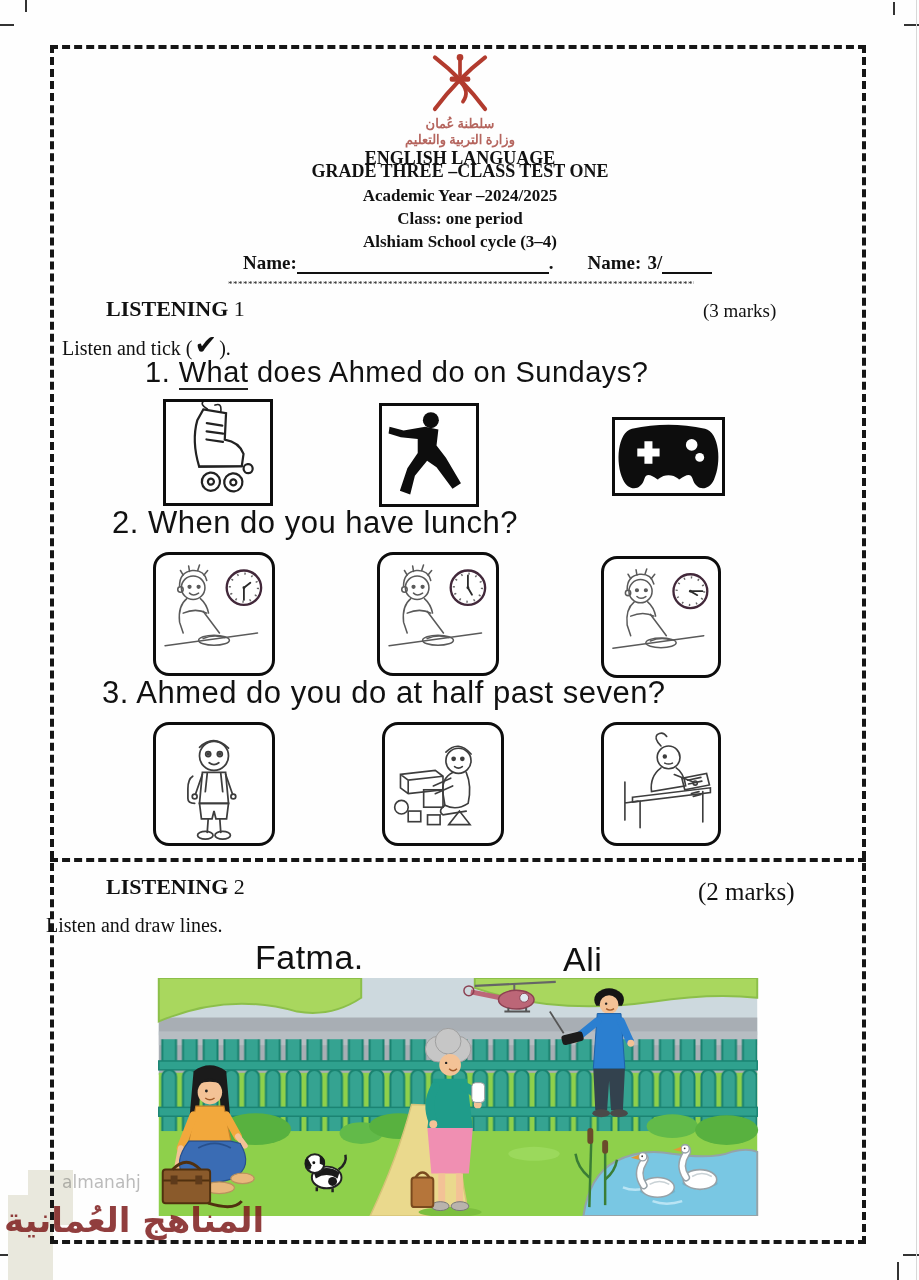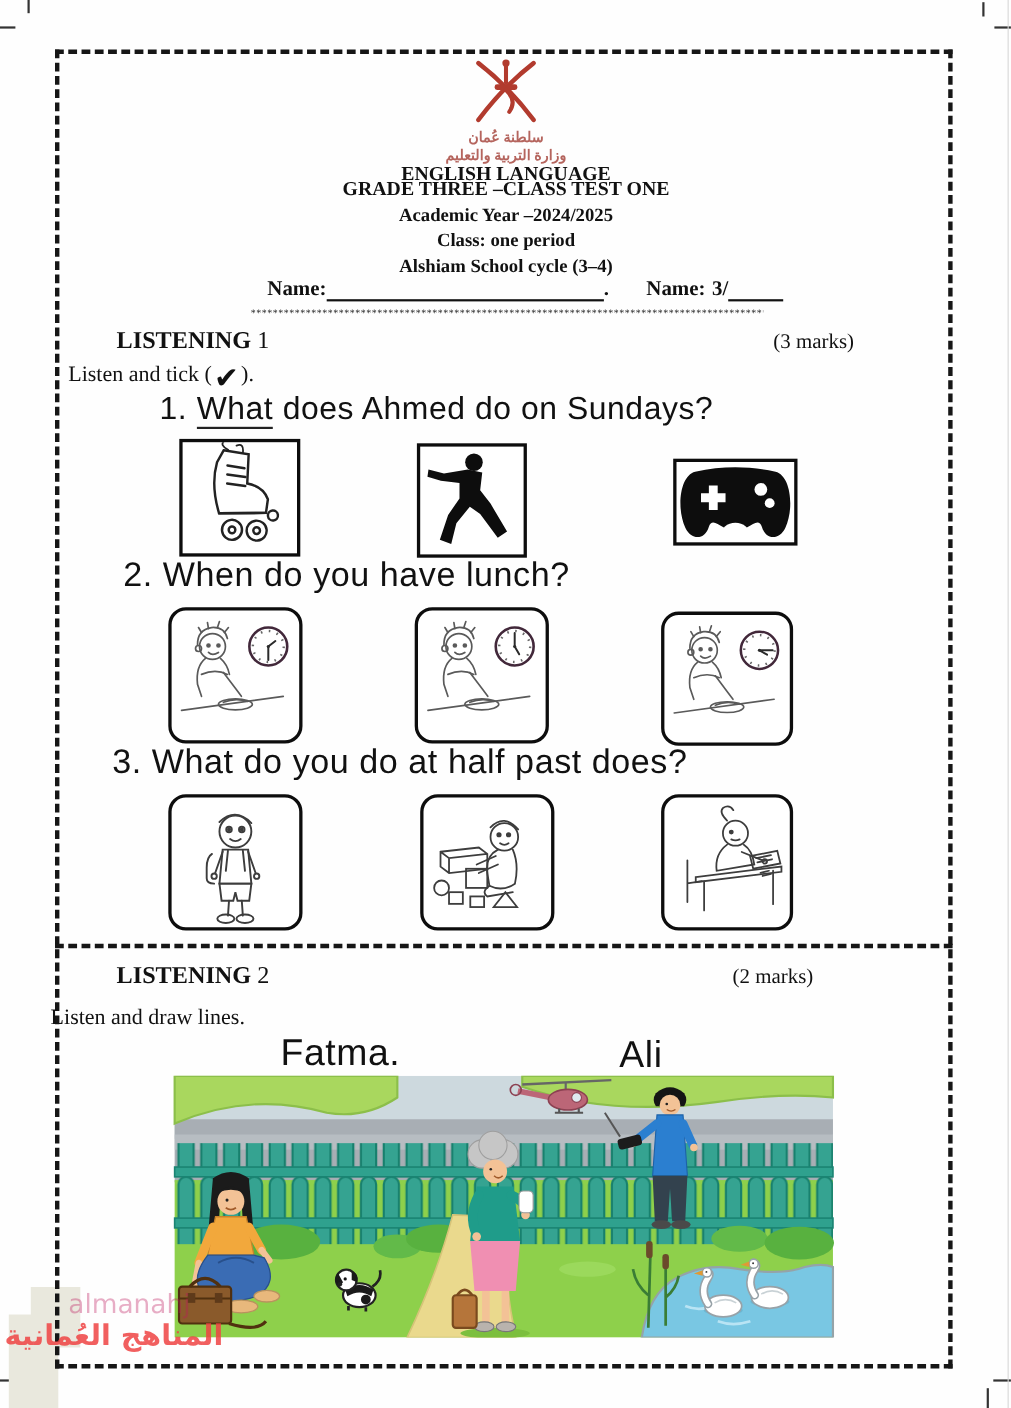--- a/index.html
+++ b/index.html
@@ -111,21 +111,21 @@
   </div>
 
   <div class="abs stars" style="left:228px;top:279px;width:466px">********************************************************************************************************</div>
 
   <div class="abs" style="left:62px;top:296px;font-size:22px">
     <span class="serif-b">LISTENING</span>
     <span style="font-weight:normal"> </span><span style="font-weight:normal">1</span>
   </div>
   <div class="abs" style="left:703px;top:300px;font-size:19px">(3 marks)</div>
 
-  <div class="abs" style="left:62px;top:329px;font-size:20px;display:flex;align-items:flex-start">
+  <div class="abs" style="left:62px;top:329px;font-size:20px;display:flex;align-items:flex-end">
     <span>Listen and tick (</span>
     <span style="font-size:27px;font-weight:bold;font-family:'DejaVu Sans',sans-serif;margin:0 2px">✔</span>
     <span> ).</span>
   </div>
 
   <div class="abs hand" style="left:145px;top:356px;font-size:29px">
     <span>1.</span>
     <span style="border-bottom:2px solid #222">What</span><span> does Ahmed do on Sundays?</span>
   </div>
 
@@ -203,21 +203,21 @@
         <g stroke="#2b2b2b" stroke-width="2" stroke-linecap="round">
           <line x1="0" y1="0" x2="13.5" y2="0"></line>
             <line x1="0" y1="0" x2="7.8" y2="4.5"></line>
         </g>
       </g>
     </svg>
   </div>
 
   <div class="abs hand" style="left:102px;top:675px;font-size:31px">
     <span>3.</span>
-    <span>What do you do at half past does?</span>
+    <span>Ahmed do you do at half past seven?</span>
   </div>
 
   <div class="opt-box round" style="left:153px;top:722px;width:122px;height:124px">
     <svg class="opt-art" viewBox="0 0 120 120">
       <g stroke="#3d3d3d" stroke-width="1.8" fill="none" stroke-linecap="round">
         <path d="M45,22 Q60,8 75,23"></path>
         <circle cx="60" cy="31" r="15"></circle>
         <circle cx="54" cy="29" r="2.6"></circle>
           <circle cx="66" cy="29" r="2.6"></circle>
         <circle cx="54" cy="29" r="1" fill="#3d3d3d"></circle>
@@ -279,21 +279,21 @@
         <line x1="92" y1="70" x2="100" y2="68"></line>
           <line x1="94" y1="73" x2="102" y2="71"></line>
       </g>
     </svg>
   </div>
 
   <div class="abs" style="left:62px;top:874px;font-size:22px">
     <span class="serif-b">LISTENING</span>
     <span style="font-weight:normal"> </span><span style="font-weight:normal">2</span>
   </div>
-  <div class="abs" style="left:666px;top:878px;font-size:19px">(2 marks)</div>
+  <div class="abs" style="left:698px;top:878px;font-size:25px">(2 marks)</div>
 
   <div class="abs" style="left:46px;top:914px;font-size:20px">Listen and draw lines.</div>
 
   <div class="abs hand" style="left:255px;top:938px;font-size:34px">Fatma.</div>
   <div class="abs hand" style="left:563px;top:940px;font-size:34px">Ali</div>
 
   <div class="abs" style="left:155px;top:978px;width:606px;height:238px">
     <svg width="606" height="238" viewBox="0 0 606 241">
       <defs>
         <pattern id="pk" width="21" height="93" patternUnits="userSpaceOnUse">
@@ -422,16 +422,16 @@
         <circle cx="10" cy="18" r="9.5" fill="#fff" stroke="#222" stroke-width="2"></circle>
         <path d="M2,11 q-5,9 2,13 l3,-4 Z" fill="#1a1a1a"></path>
         <path d="M15,10 q7,2 5,10 l-5,-2 Z" fill="#1a1a1a"></path>
         <circle cx="9" cy="17" r="1.5" fill="#111"></circle>
         <circle cx="4" cy="22" r="2.2" fill="#222"></circle>
         <path d="M12,42 l0,4 M28,43 l0,4" stroke="#222" stroke-width="2.5"></path>
       </g>
     </svg>
   </div>
 
-  <div class="abs wm" style="left:62px;top:1172px;font-size:24px;color:#be185d">almanahj</div>
-  <div class="abs" style="left:4px;top:1200px;font-size:26px;color:#ef4444;opacity:.85;font-weight:bold;font-family:'DejaVu Sans',sans-serif">المناهج العُمانية</div>
+  <div class="abs wm" style="left:62px;top:1172px;font-size:17px;color:#404040">almanahj</div>
+  <div class="abs" style="left:4px;top:1200px;font-size:34px;color:#7f1d1d;opacity:.85;font-weight:bold;font-family:'DejaVu Sans',sans-serif">المناهج العُمانية</div>
 
 </div>
 
 </body></html>

